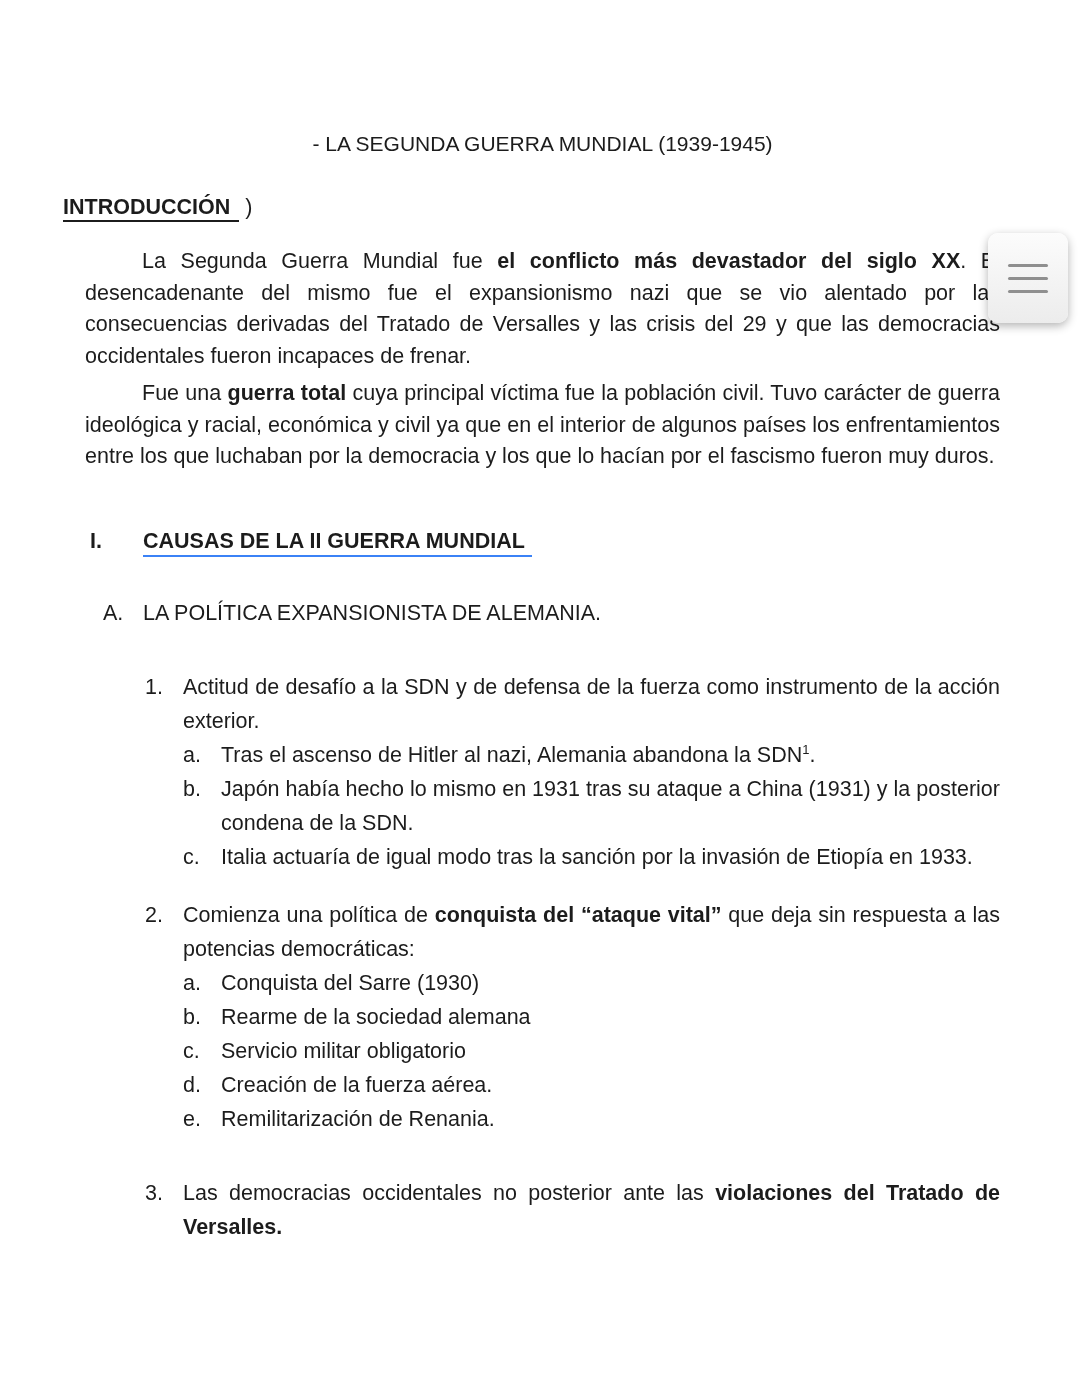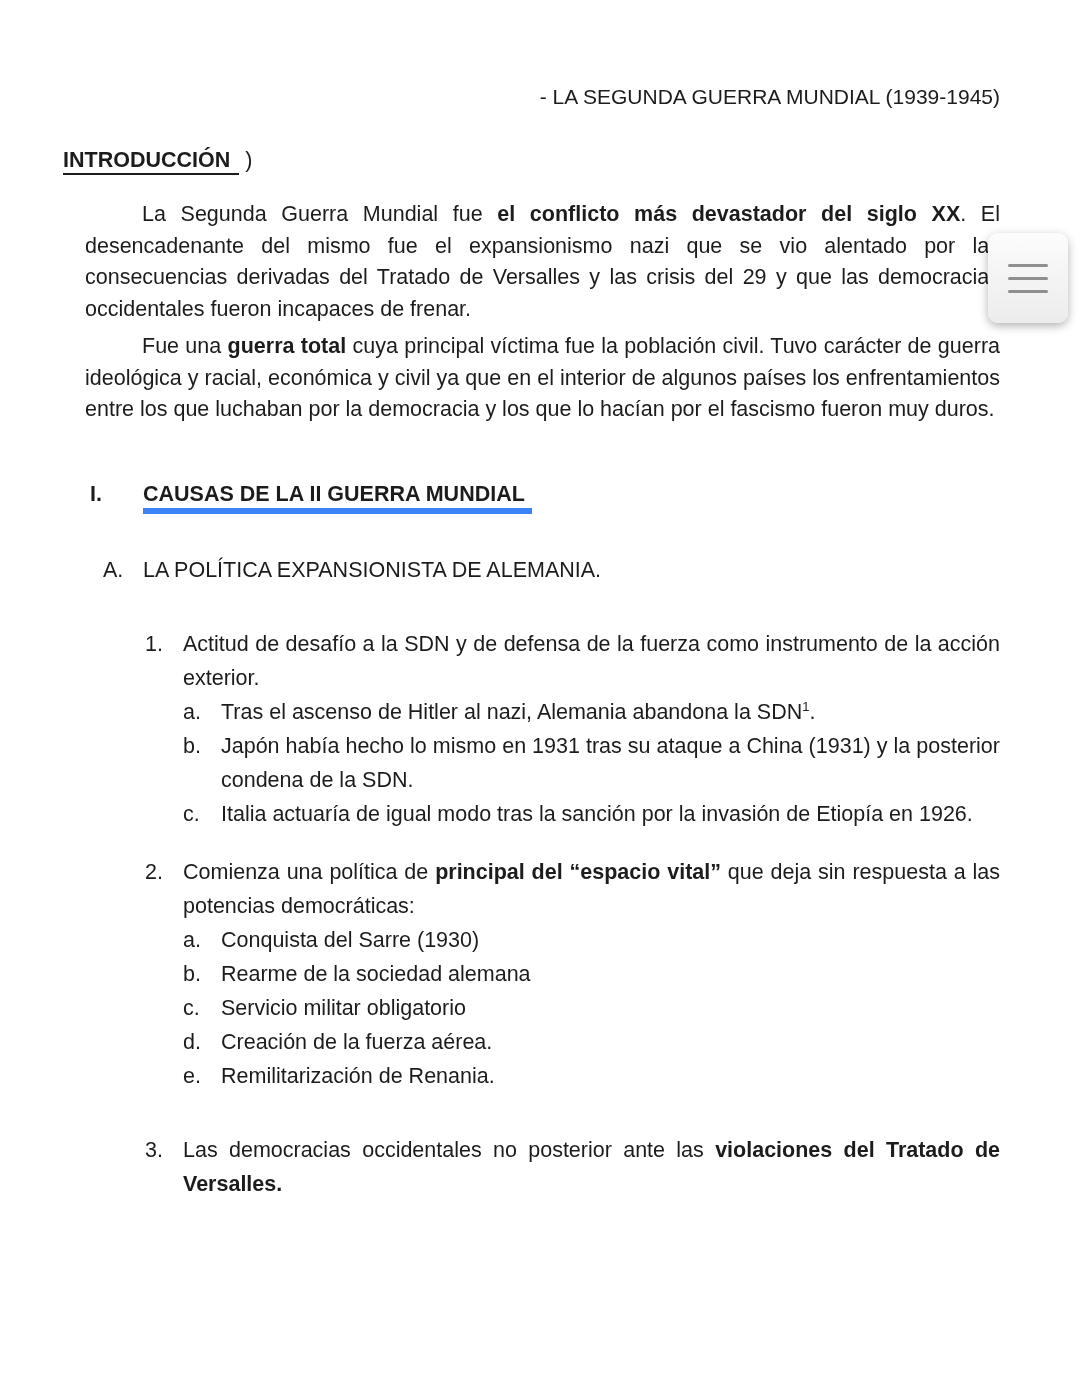--- a/index.html
+++ b/index.html
@@ -9,24 +9,25 @@
     width: 1080px;
     height: 1397px;
     background: #ffffff;
     font-family: "Liberation Sans", sans-serif;
     color: #1c1c1c;
     overflow: hidden;
   }
   .content { padding: 84px 80px 0 85px; }
 
   .doc-title {
-    text-align: right;
+    text-align: center;
     font-size: 21px;
     line-height: 26px;
     font-weight: normal;
+    margin-top: 47px;
   }
 
   .intro-heading {
     margin: 38px 0 0 -22px;
     font-size: 21.5px;
     font-weight: bold;
   }
   .intro-heading .hd {
     border-bottom: 2px solid #1c1c1c;
     padding-right: 9px;
@@ -47,21 +48,21 @@
   .body-para + .body-para { margin-top: 6px; }
 
   .section-heading {
     display: flex;
     margin: 56px 0 0 5px;
     font-size: 21.5px;
     font-weight: bold;
   }
   .section-heading .numeral { width: 53px; flex: none; }
   .section-heading .hd {
-    border-bottom: 6px solid #3b82f6;
+    border-bottom: 2px solid #3b82f6;
     padding-right: 7px;
     padding-bottom: 1px;
   }
 
   .subsection-heading {
     display: flex;
     margin: 44px 0 0 18px;
     font-size: 21.5px;
   }
   .subsection-heading .label { width: 40px; flex: none; }
@@ -137,29 +138,29 @@
           <div class="subitem">
             <span class="letter">a.</span>
             <div class="sub-text"><span>Tras el ascenso de Hitler al nazi, Alemania abandona la SDN</span><sup>1</sup><span>.</span></div>
           </div>
           <div class="subitem">
             <span class="letter">b.</span>
             <div class="sub-text"><span>Japón había hecho lo mismo en 1931 tras su ataque a China (1931) y la posterior condena de la SDN.</span></div>
           </div>
           <div class="subitem">
             <span class="letter">c.</span>
-            <div class="sub-text"><span>Italia actuaría de igual modo tras la sanción por la invasión de Etiopía en 1926.</span></div>
+            <div class="sub-text"><span>Italia actuaría de igual modo tras la sanción por la invasión de Etiopía en 1933.</span></div>
           </div>
         </div>
       </div>
 
       <div class="item mt-mid">
         <span class="num">2.</span>
         <div class="item-body">
-          <div class="item-text"><span>Comienza una política de </span><span style="font-weight: bold;">principal del “espacio vital”</span><span> que deja sin respuesta a las potencias democráticas:</span></div>
+          <div class="item-text"><span>Comienza una política de </span><span style="font-weight: bold;">conquista del “ataque vital”</span><span> que deja sin respuesta a las potencias democráticas:</span></div>
           <div class="subitem">
             <span class="letter">a.</span>
             <div class="sub-text"><span>Conquista del Sarre (1930)</span></div>
           </div>
           <div class="subitem">
             <span class="letter">b.</span>
             <div class="sub-text"><span>Rearme de la sociedad alemana</span></div>
           </div>
           <div class="subitem">
             <span class="letter">c.</span>

